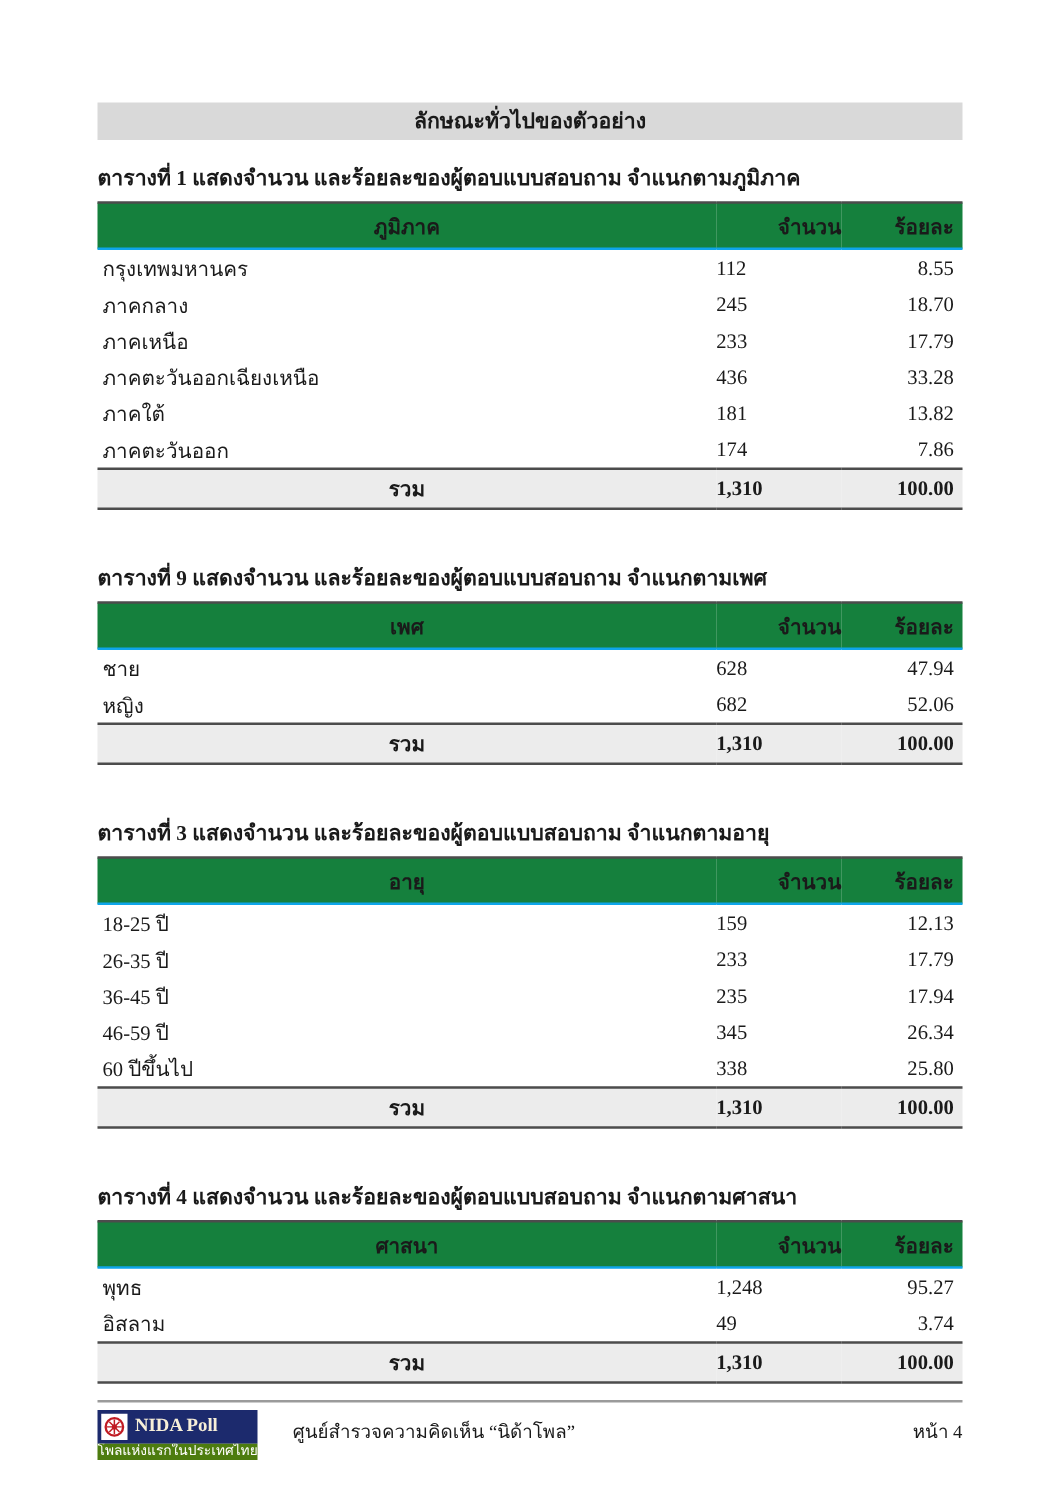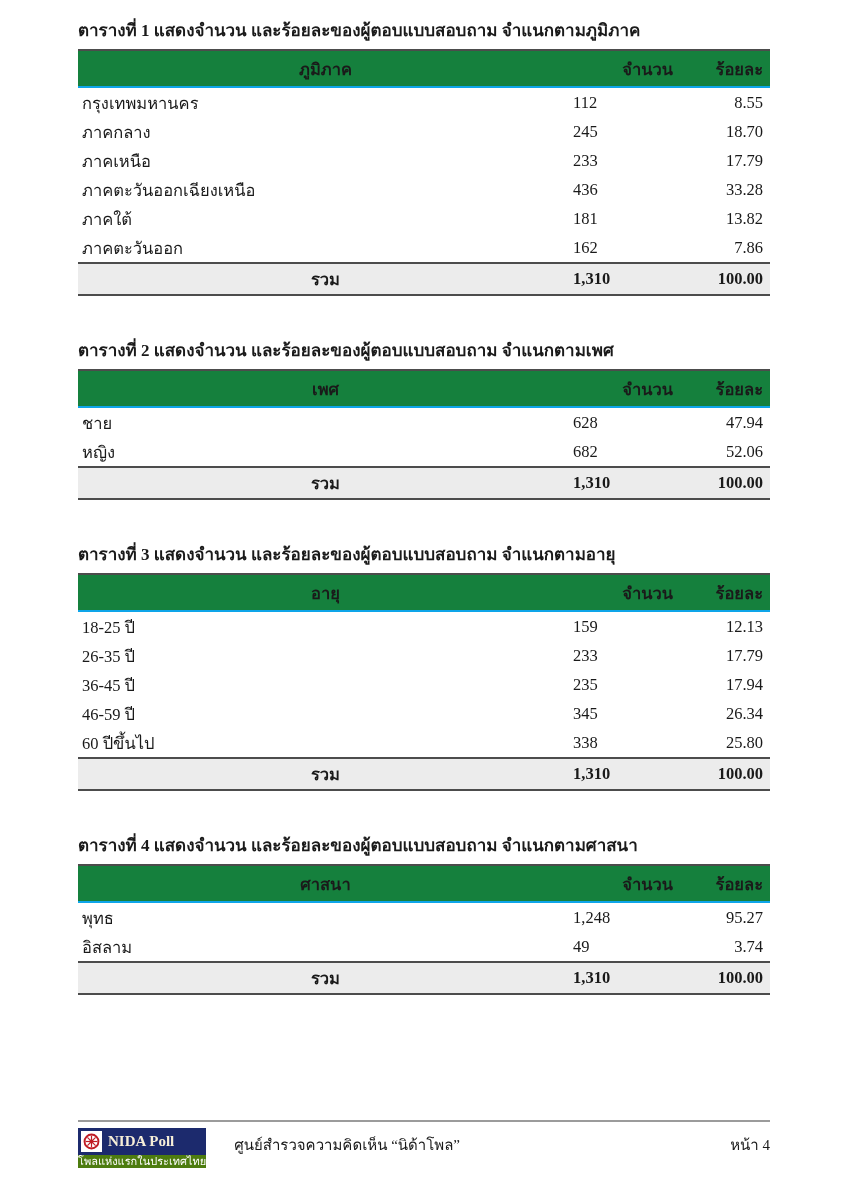--- a/index.html
+++ b/index.html
@@ -107,20 +107,21 @@
   }
   .org-text { margin-left: 9px; font-size: 15px; padding-top: 5px; }
   .page-label { margin-left: auto; font-size: 15px; padding-top: 5px; }
 </style>
 </head>
 <body>
 
 <div class="page">
   <div class="content">
 
+    <div class="section-bar">ลักษณะทั่วไปของตัวอย่าง</div>
 
     <div>
         <section class="table-block">
           <div class="table-title">ตารางที่ 1 แสดงจำนวน และร้อยละของผู้ตอบแบบสอบถาม จำแนกตามภูมิภาค</div>
           <table class="data-table">
             <thead>
               <tr class="head-row">
                 <th class="col-label">ภูมิภาค</th>
                 <th class="col-num">จำนวน</th>
                 <th class="col-pct">ร้อยละ</th>
@@ -147,33 +148,33 @@
                 <td class="col-num">436</td>
                 <td class="col-pct">33.28</td>
               </tr>
               <tr class="data-row">
                 <td class="col-label">ภาคใต้</td>
                 <td class="col-num">181</td>
                 <td class="col-pct">13.82</td>
               </tr>
               <tr class="data-row">
                 <td class="col-label">ภาคตะวันออก</td>
-                <td class="col-num">162</td>
+                <td class="col-num">174</td>
                 <td class="col-pct">7.86</td>
               </tr>
               <tr class="total-row">
                 <td class="col-label">รวม</td>
                 <td class="col-num">1,310</td>
                 <td class="col-pct">100.00</td>
               </tr>
             </tbody>
           </table>
         </section>
         <section class="table-block">
-          <div class="table-title">ตารางที่ 2 แสดงจำนวน และร้อยละของผู้ตอบแบบสอบถาม จำแนกตามเพศ</div>
+          <div class="table-title">ตารางที่ 9 แสดงจำนวน และร้อยละของผู้ตอบแบบสอบถาม จำแนกตามเพศ</div>
           <table class="data-table">
             <thead>
               <tr class="head-row">
                 <th class="col-label">เพศ</th>
                 <th class="col-num">จำนวน</th>
                 <th class="col-pct">ร้อยละ</th>
               </tr>
             </thead>
             <tbody>
               <tr class="data-row">

